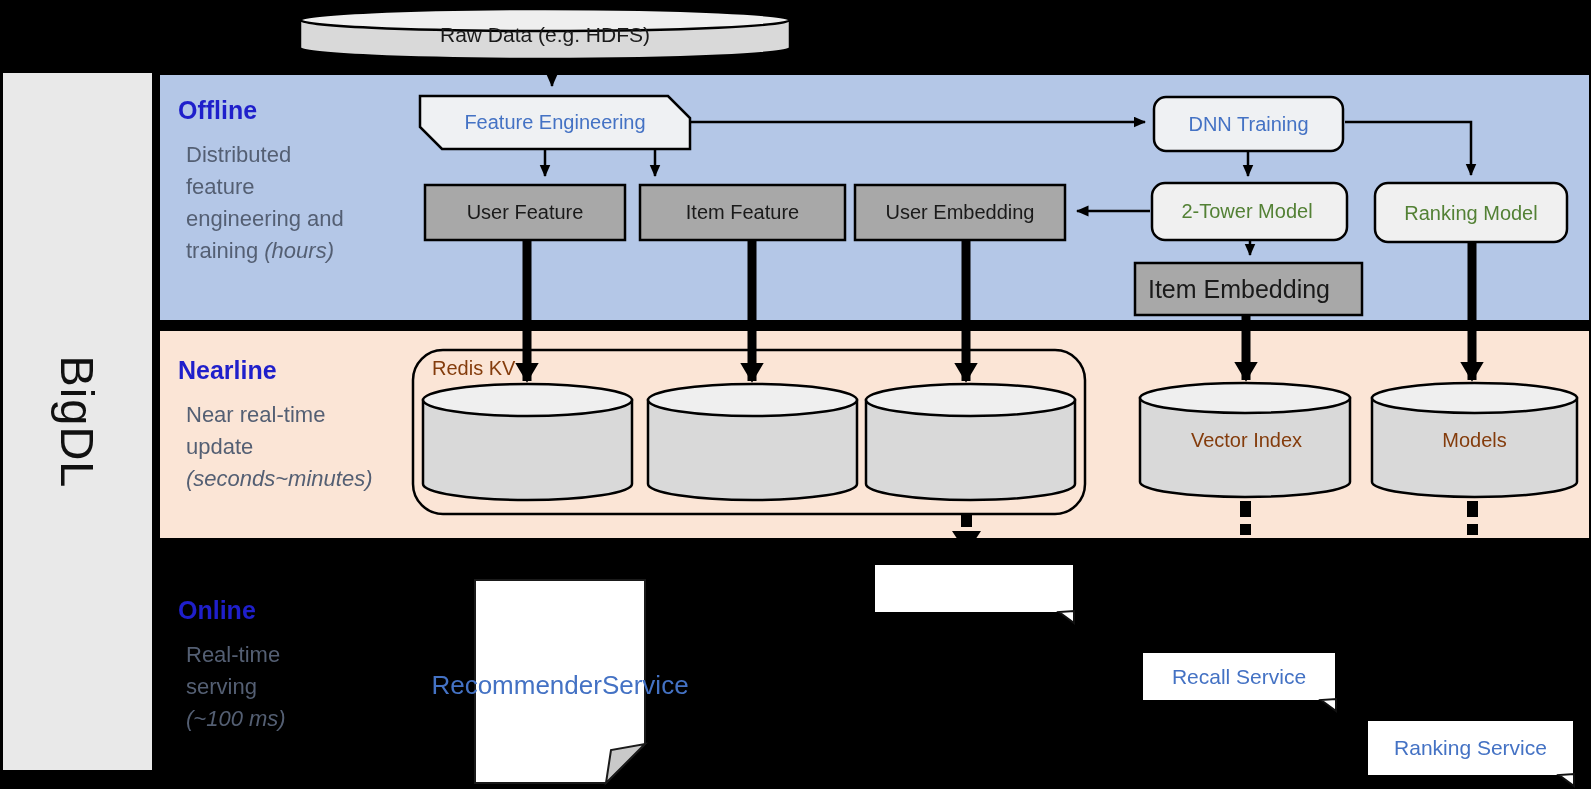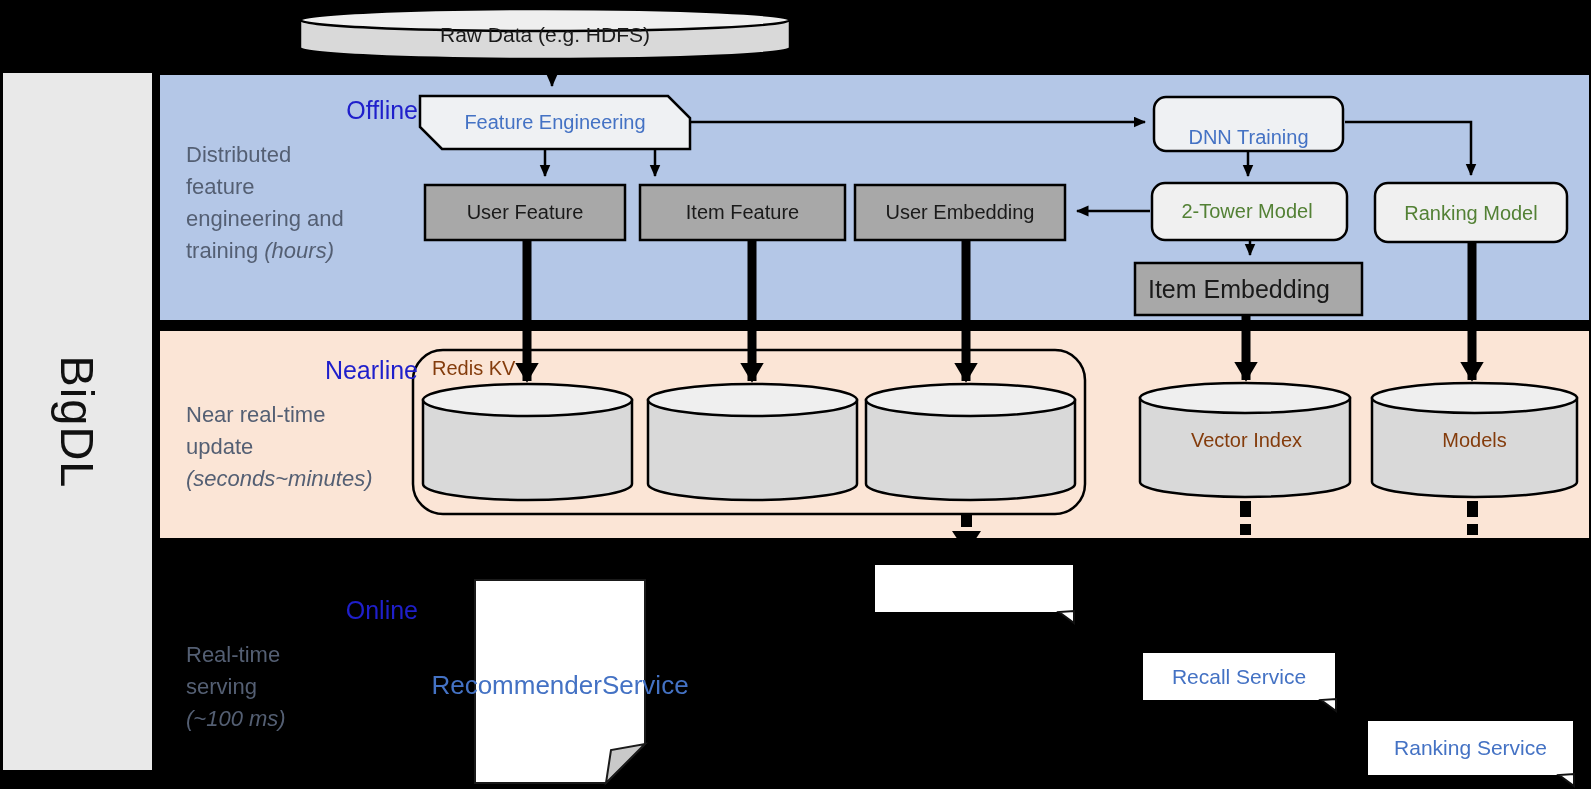--- a/index.html
+++ b/index.html
@@ -12,21 +12,21 @@
   #sidebar{left:3px;top:73px;width:149px;height:697px;background:#e9e9e9;}
   #band-offline{left:160px;top:75px;width:1429px;height:245px;background:#b4c7e7;}
   #band-nearline{left:160px;top:331px;width:1429px;height:207px;background:#fbe5d6;}
   
   #bigdl{
     left:77px;top:422px;transform:translate(-50%,-50%) rotate(90deg);
     font-size:47px;color:#111;letter-spacing:1px;white-space:nowrap;
   }
   
   .section{width:240px;}
-  .sec-title{font-size:25px;font-weight:400;color:#1f1fcb;margin-bottom:14px;text-align:right;}
+  .sec-title{font-size:25px;font-weight:700;color:#1f1fcb;margin-bottom:14px;}
   .sec-body{font-size:22px;color:#545f73;line-height:32px;margin-left:8px;}
   .sec-line i{font-style:italic;}
   #section-offline{left:178px;top:96px;}
   #section-nearline{left:178px;top:356px;}
   #section-online{left:178px;top:596px;}
   
   .lbl{display:flex;align-items:center;justify-content:center;text-align:center;}
   .blue{color:#4472c4;}
   .green{color:#538135;}
   .brown{color:#843c0c;}
@@ -168,21 +168,21 @@
   <div class="abs section" id="section-online">
     <div class="sec-title">Online</div>
     <div class="sec-body">
         <div class="sec-line"><span>Real-time</span></div>
         <div class="sec-line"><span>serving</span></div>
         <div class="sec-line"><i>(~100 ms)</i></div>
       </div>
   </div>
 
   <div class="abs lbl blue" style="left:420px;top:96px;width:270px;height:53px;font-size:20px;">Feature Engineering</div>
-  <div class="abs lbl blue" style="left:1154px;top:97px;width:189px;height:54px;font-size:20px;margin-top:13px;">DNN Training</div>
+  <div class="abs lbl blue" style="left:1154px;top:97px;width:189px;height:54px;font-size:20px;">DNN Training</div>
   <div class="abs lbl dark" style="left:425px;top:185px;width:200px;height:55px;font-size:20px;">User Feature</div>
   <div class="abs lbl dark" style="left:640px;top:185px;width:205px;height:55px;font-size:20px;">Item Feature</div>
   <div class="abs lbl dark" style="left:855px;top:185px;width:210px;height:55px;font-size:20px;">User Embedding</div>
   <div class="abs lbl green" style="left:1152px;top:183px;width:190px;height:57px;font-size:20px;">2-Tower Model</div>
   <div class="abs lbl green" style="left:1375px;top:183px;width:192px;height:60px;font-size:20px;">Ranking Model</div>
   <div class="abs lbl dark" style="left:1135px;top:263px;width:208px;height:52px;font-size:25px;">Item Embedding</div>
 
   <div class="abs brown" style="left:432px;top:357px;font-size:20px;">Redis KV</div>
   <div class="abs lbl brown" style="left:1140px;top:420px;width:213px;height:40px;font-size:20px;">Vector Index</div>
   <div class="abs lbl brown" style="left:1372px;top:420px;width:205px;height:40px;font-size:20px;">Models</div>

